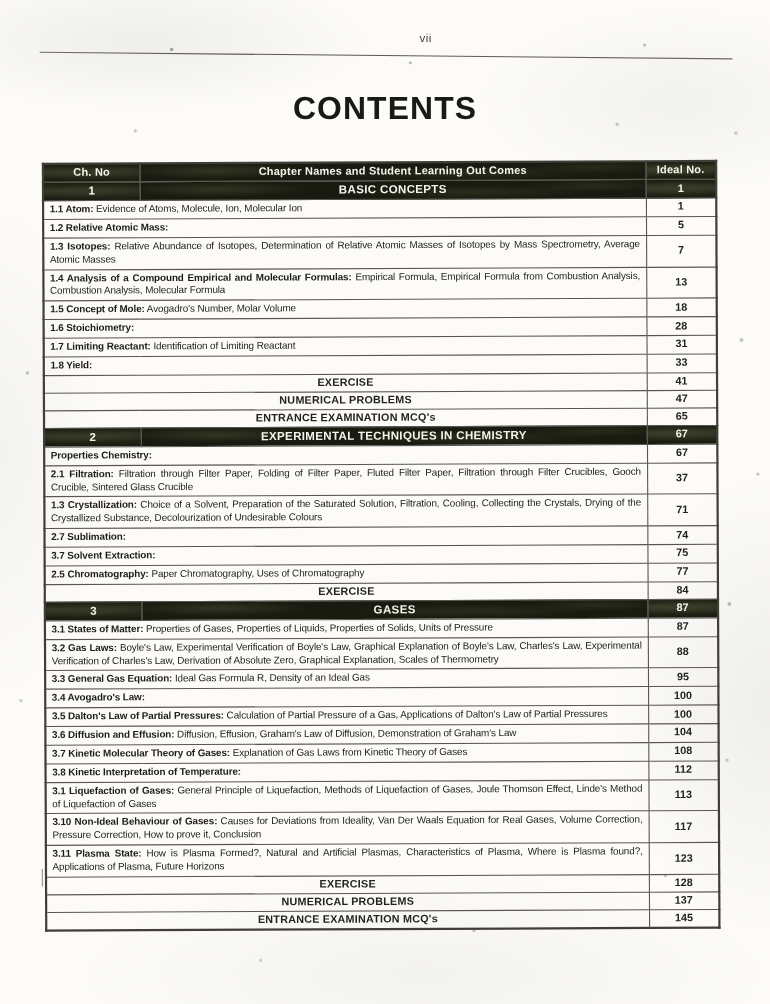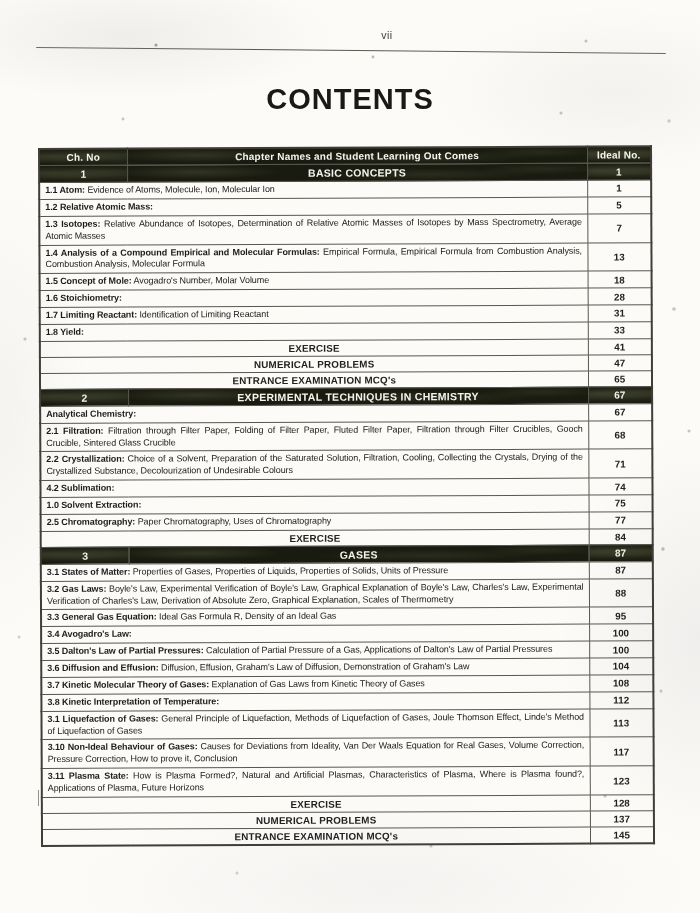--- a/index.html
+++ b/index.html
@@ -192,41 +192,41 @@
     <td class="cell-page">65</td>
   </tr>
 
   <tr>
     <td class="bar ch-num">2</td>
     <td class="bar ch-title">EXPERIMENTAL TECHNIQUES IN CHEMISTRY</td>
     <td class="bar ch-page">67</td>
   </tr>
 
   <tr>
-    <td class="cell-topic" colspan="2"><span class="lead">Analytical Chemistry:</span><span class="rest"></span></td>
+    <td class="cell-topic" colspan="2"><span class="lead">Properties Chemistry:</span><span class="rest"></span></td>
     <td class="cell-page">67</td>
   </tr>
 
   <tr>
     <td class="cell-topic" colspan="2"><span class="lead">2.1 Filtration:</span><span class="rest"> Filtration through Filter Paper, Folding of Filter Paper, Fluted Filter Paper, Filtration through Filter Crucibles, Gooch Crucible, Sintered Glass Crucible</span></td>
-    <td class="cell-page">68</td>
-  </tr>
-
-  <tr>
-    <td class="cell-topic" colspan="2"><span class="lead">2.2 Crystallization:</span><span class="rest"> Choice of a Solvent, Preparation of the Saturated Solution, Filtration, Cooling, Collecting the Crystals, Drying of the Crystallized Substance, Decolourization of Undesirable Colours</span></td>
+    <td class="cell-page">37</td>
+  </tr>
+
+  <tr>
+    <td class="cell-topic" colspan="2"><span class="lead">1.3 Crystallization:</span><span class="rest"> Choice of a Solvent, Preparation of the Saturated Solution, Filtration, Cooling, Collecting the Crystals, Drying of the Crystallized Substance, Decolourization of Undesirable Colours</span></td>
     <td class="cell-page">71</td>
   </tr>
 
   <tr>
-    <td class="cell-topic" colspan="2"><span class="lead">4.2 Sublimation:</span><span class="rest"></span></td>
+    <td class="cell-topic" colspan="2"><span class="lead">2.7 Sublimation:</span><span class="rest"></span></td>
     <td class="cell-page">74</td>
   </tr>
 
   <tr>
-    <td class="cell-topic" colspan="2"><span class="lead">1.0 Solvent Extraction:</span><span class="rest"></span></td>
+    <td class="cell-topic" colspan="2"><span class="lead">3.7 Solvent Extraction:</span><span class="rest"></span></td>
     <td class="cell-page">75</td>
   </tr>
 
   <tr>
     <td class="cell-topic" colspan="2"><span class="lead">2.5 Chromatography:</span><span class="rest"> Paper Chromatography, Uses of Chromatography</span></td>
     <td class="cell-page">77</td>
   </tr>
 
   <tr>
     <td class="cell-center" colspan="2">EXERCISE</td>

